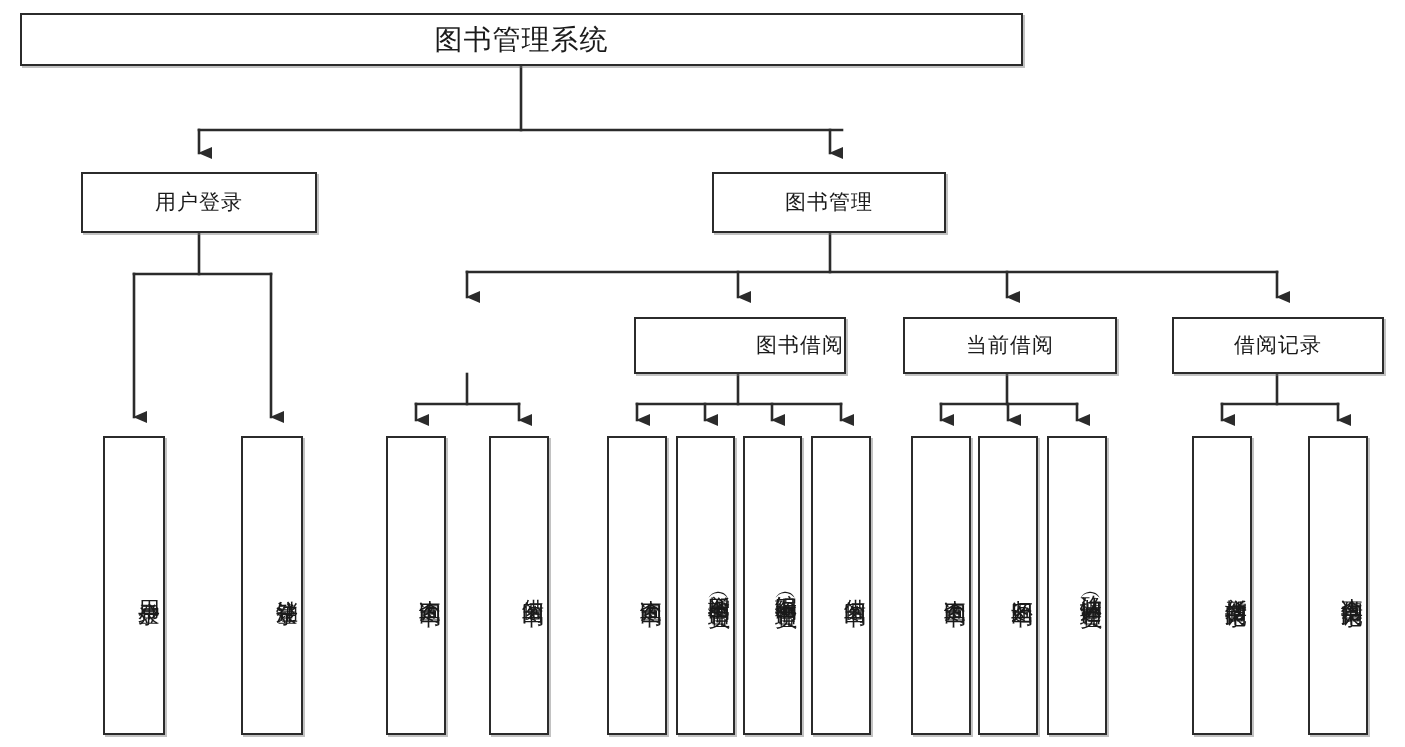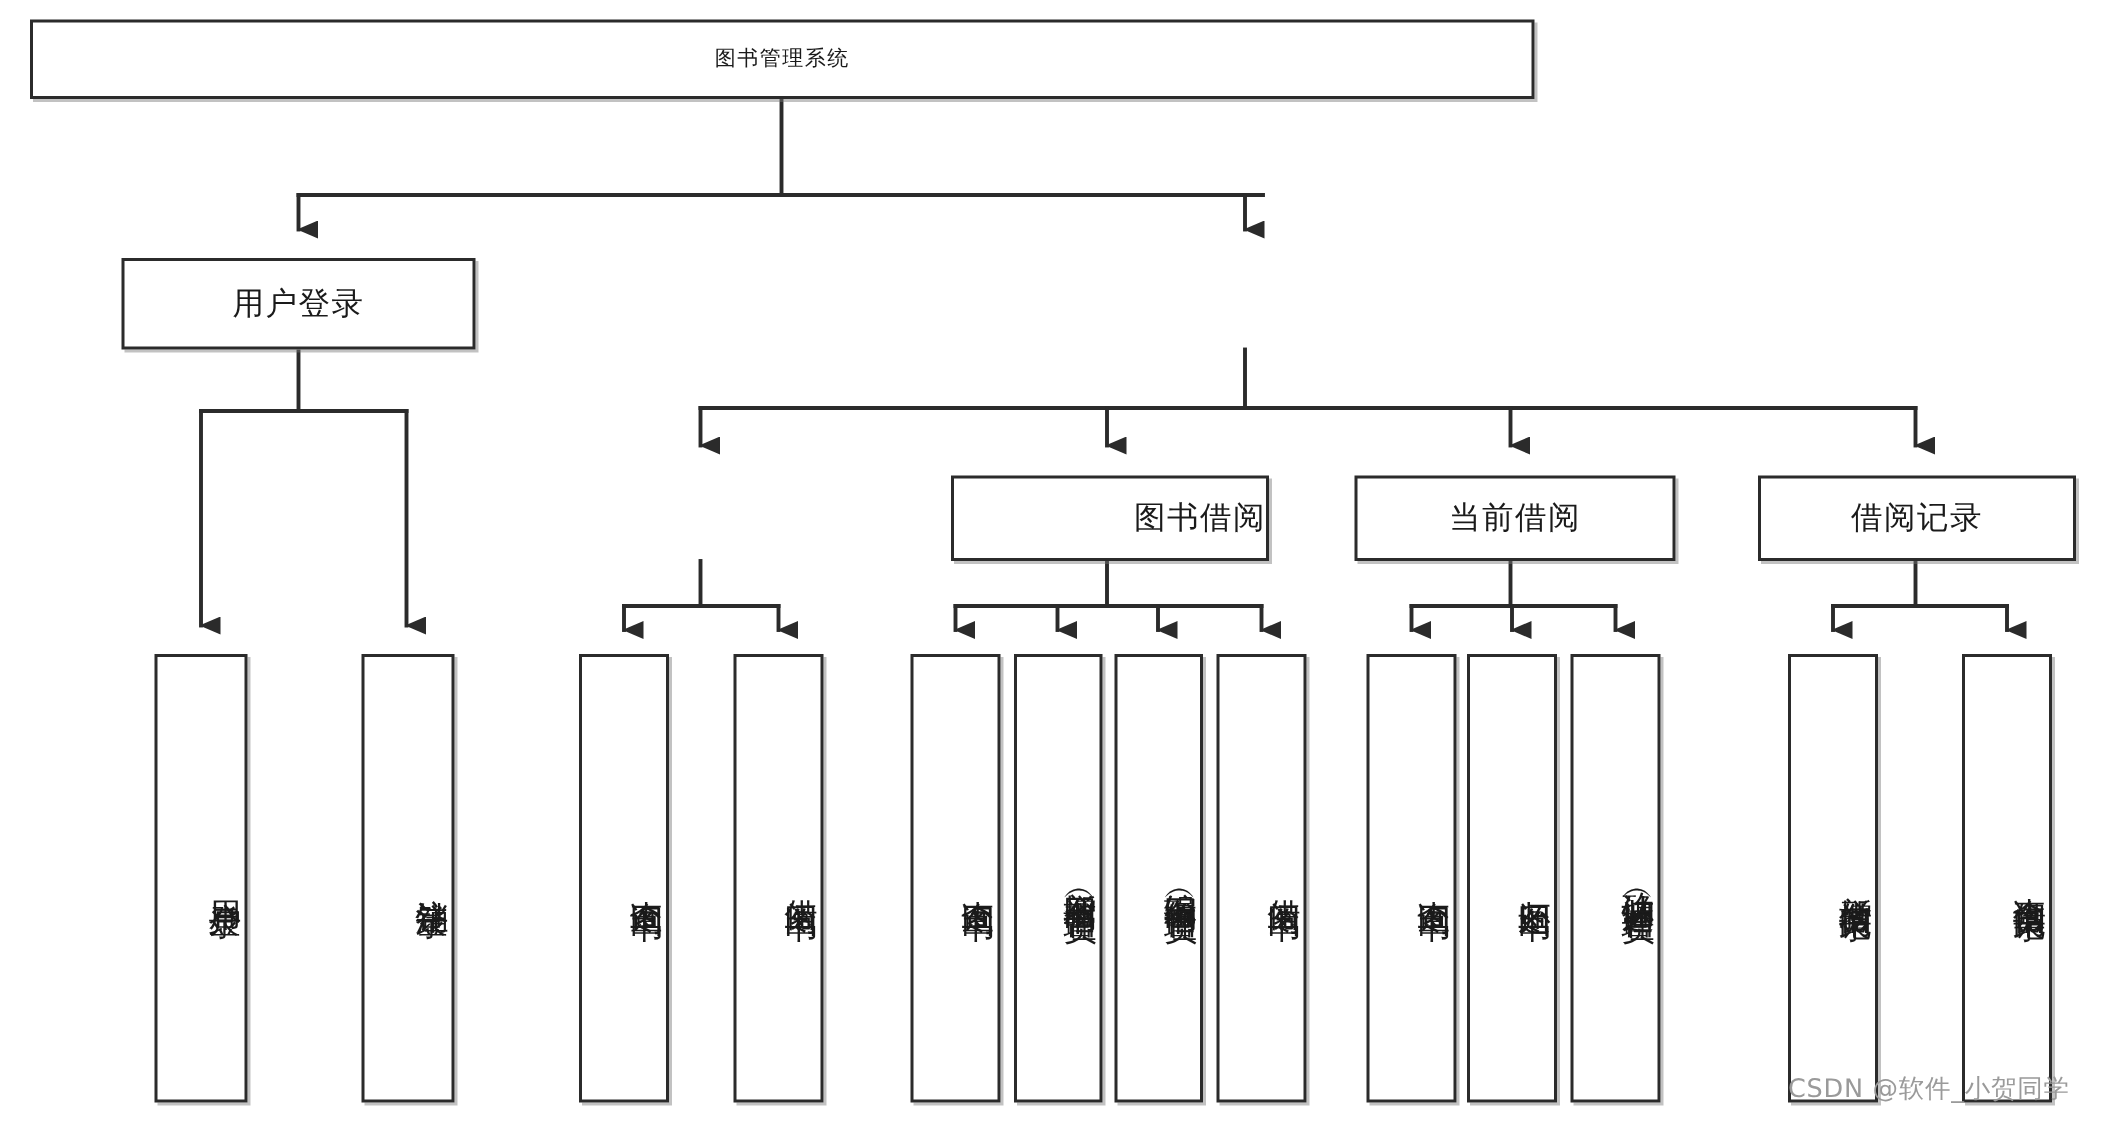--- a/index.html
+++ b/index.html
@@ -54,21 +54,21 @@
     justify-content: center;
   }
   .node.vert.tall-text {
     align-items: flex-start;
   }
   .node-label {
     display: block;
     white-space: pre;
   }
   .node.root {
-    font-size: 14px;
+    font-size: 28px;
   }
   .watermark {
     position: absolute;
     font-size: 17px;
     color: #9a9a9a;
     white-space: nowrap;
     letter-spacing: 0.5px;
   }
 </style>
 </head>
@@ -127,20 +127,23 @@
   </svg>
 
   <div class="node horiz root" style="left:20px; top:13px; width:1003px; height:53px;">
     <span class="node-label">图书管理系统</span>
   </div>
 
   <div class="node horiz" style="left:81px; top:172px; width:236px; height:61px;">
     <span class="node-label">用户登录</span>
   </div>
 
+  <div class="node horiz" style="left:712px; top:172px; width:234px; height:61px;">
+    <span class="node-label">图书管理</span>
+  </div>
 
 
   <div class="node horiz" style="left:634px; top:317px; width:212px; height:57px;justify-content:flex-end;">
     <span class="node-label">图书借阅</span>
   </div>
 
   <div class="node horiz" style="left:903px; top:317px; width:214px; height:57px;">
     <span class="node-label">当前借阅</span>
   </div>
 
@@ -193,15 +196,14 @@
   </div>
 
   <div class="node vert" style="left:1192px; top:436px; width:60px; height:299px;">
     <span class="node-label">新增借阅记录</span>
   </div>
 
   <div class="node vert" style="left:1308px; top:436px; width:60px; height:299px;">
     <span class="node-label">查询借阅记录</span>
   </div>
 
-  <div class="watermark" style="left:1192px; top:714px;">CSDN @软件_小贺同学</div>
 
 </div>
 
 </body></html>

